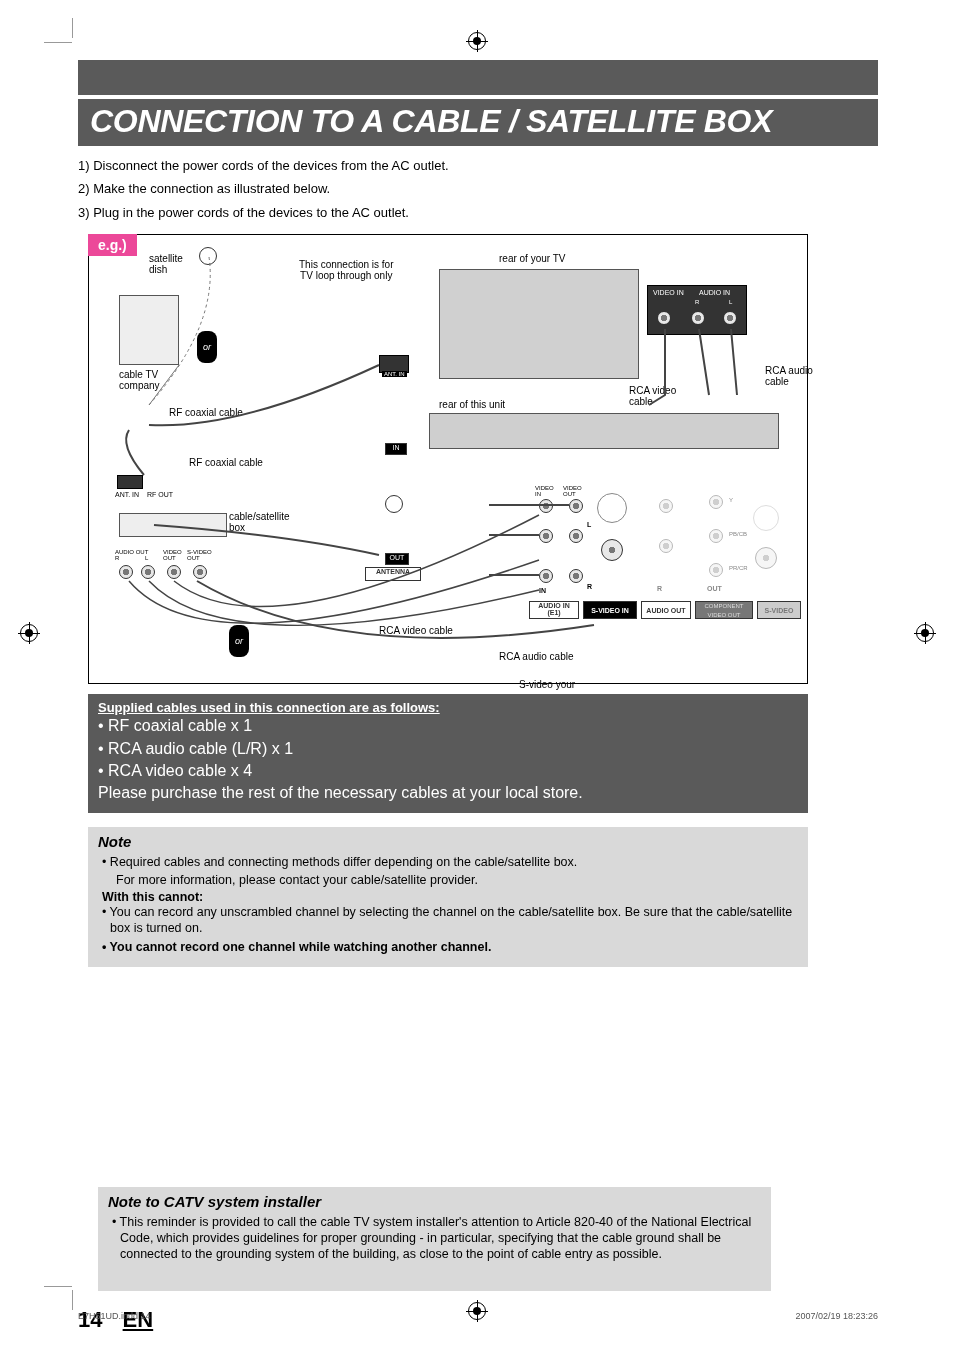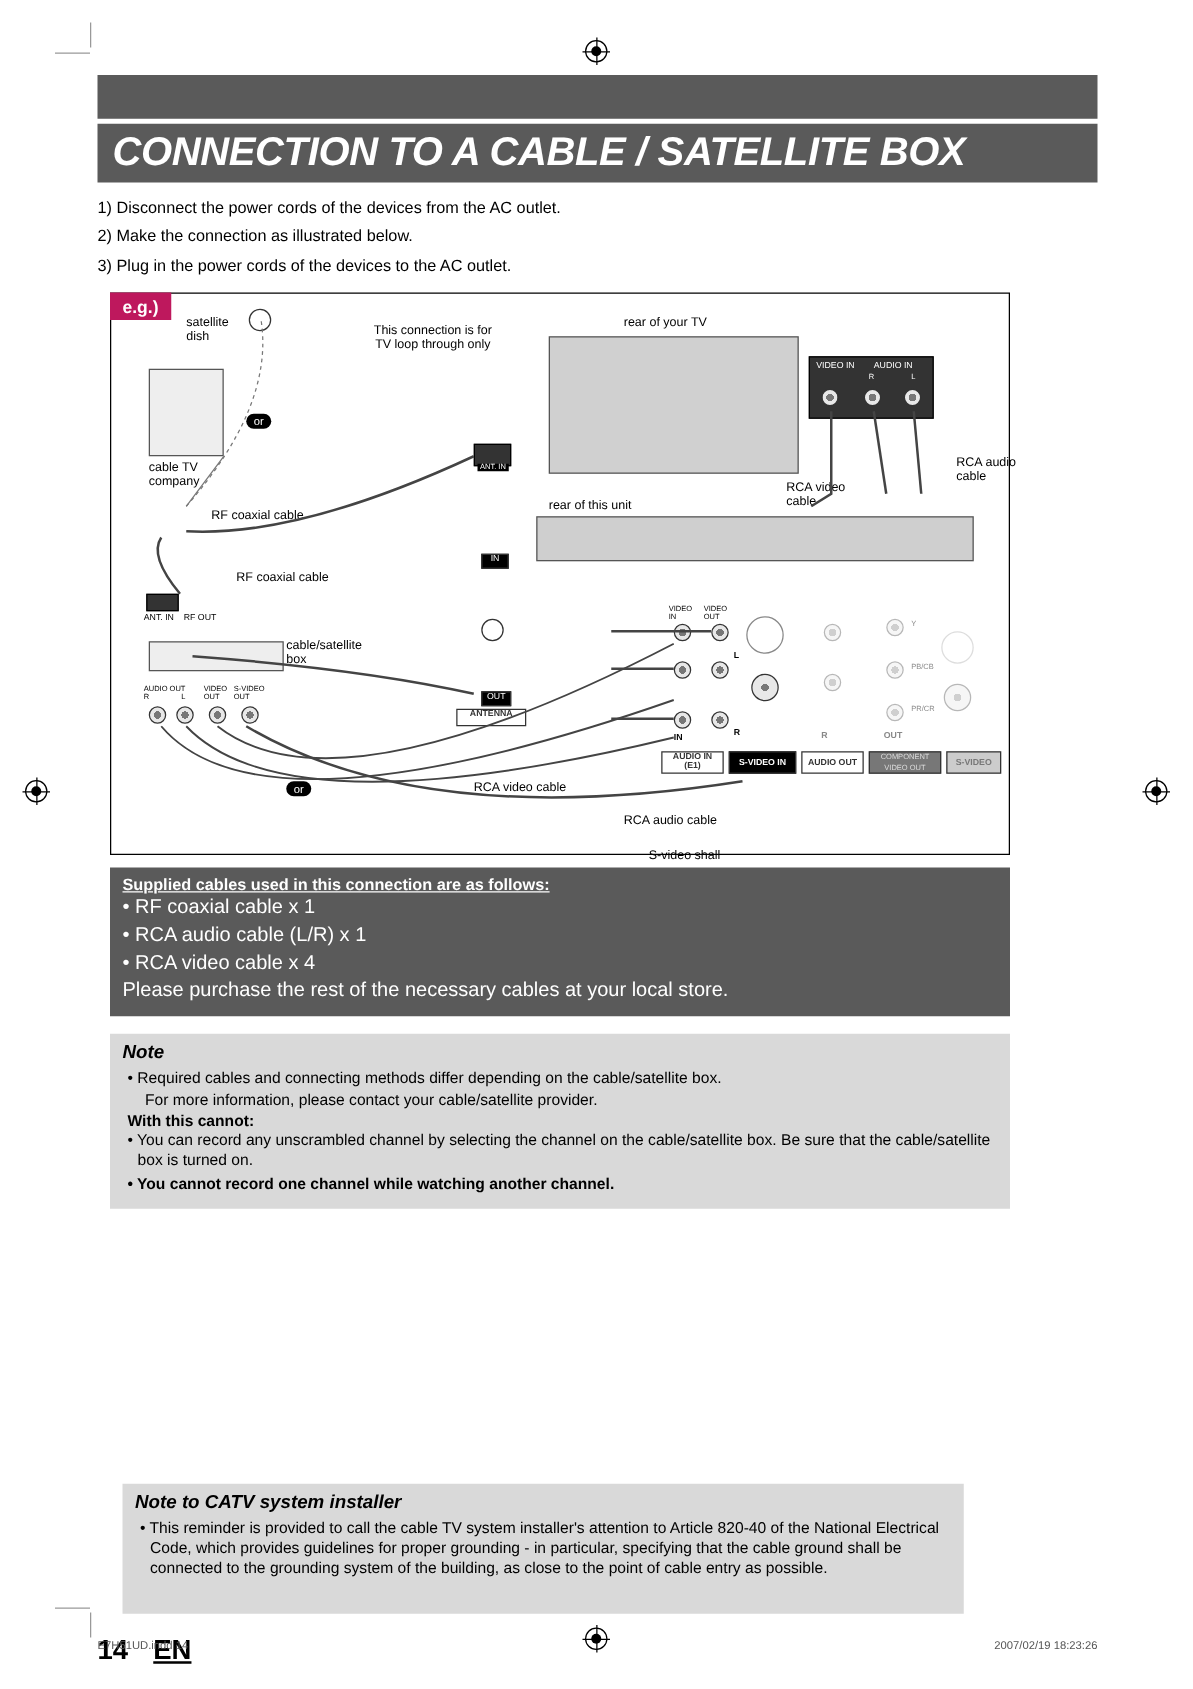--- a/index.html
+++ b/index.html
@@ -74,38 +74,38 @@
     border: 1px solid #000;
     width: 720px;
     height: 450px;
     position: relative;
     margin-left: 10px;
     background: #fff;
   }
   .eg-tag {
     position: absolute;
     top: -1px; left: -1px;
-    background: #be185d;
+    background: #ec4899;
     color: #fff;
     font-weight: 700;
     font-size: 14px;
     padding: 3px 10px;
   }
   .diagram-placeholder {
     position: absolute;
     inset: 0;
     font-size: 10px;
     color: #333;
   }
   .dlabel { position: absolute; font-size: 10px; color:#000; white-space: nowrap; }
   .dbox { position: absolute; border:1px solid #555; background:#eee; }
   .dbox.dark { background:#333; border-color:#000; }
   .or-pill {
     position:absolute; background:#000; color:#fff; border-radius:8px;
-    font-size:9px; padding:1px 6px;
+    font-size:9px; padding:11px 6px;font-style:italic;
   }
   .supplied-box {
     background: #5a5a5a;
     color: #fff;
     font-size: 13px;
     padding: 6px 10px 8px 10px;
     margin-top: 10px;
     width: 720px;
     margin-left: 10px;
   }
@@ -313,21 +313,21 @@
         <div class="dlabel" style="left:200px; top:80px; font-size:6px; color:#888;">PR/CR</div>
         <div class="dlabel" style="left:128px; top:100px; font-size:7px; color:#888; font-weight:700;">R</div>
         <div class="dlabel" style="left:178px; top:100px; font-size:7px; color:#888; font-weight:700;">OUT</div>
 
         <div style="position:absolute; left:224px; top:20px; width:26px; height:26px; border:1px solid #aaa; border-radius:50%; opacity:.4;"></div>
         <div class="jack" style="left:226px; top:62px; opacity:.35; width:22px; height:22px;"></div>
       </div>
 
       <div class="dlabel" style="left:290px; top:390px;">RCA video cable</div>
       <div class="dlabel" style="left:410px; top:416px;">RCA audio cable</div>
-      <div class="dlabel" style="left:430px; top:444px;">S-video shall</div>
+      <div class="dlabel" style="left:430px; top:444px;">S-video your</div>
 
       <svg style="position:absolute; left:0; top:0;" width="720" height="450">
         <path d="M120 22 Q130 90 60 170" stroke="#777" stroke-dasharray="3 3" fill="none"></path>
         <path d="M90 130 L60 170" stroke="#777" fill="none"></path>
         <path d="M60 190 Q150 195 290 130" stroke="#444" fill="none" stroke-width="2"></path>
         <path d="M55 240 Q30 210 40 195" stroke="#444" fill="none" stroke-width="2"></path>
         <path d="M65 290 Q200 300 290 320" stroke="#444" fill="none" stroke-width="2"></path>
         <path d="M108 346 Q250 430 505 390" stroke="#444" fill="none" stroke-width="2"></path>
         <path d="M40 346 Q120 440 450 325" stroke="#444" fill="none" stroke-width="1.5"></path>
         <path d="M60 346 Q140 430 450 355" stroke="#444" fill="none" stroke-width="1.5"></path>

